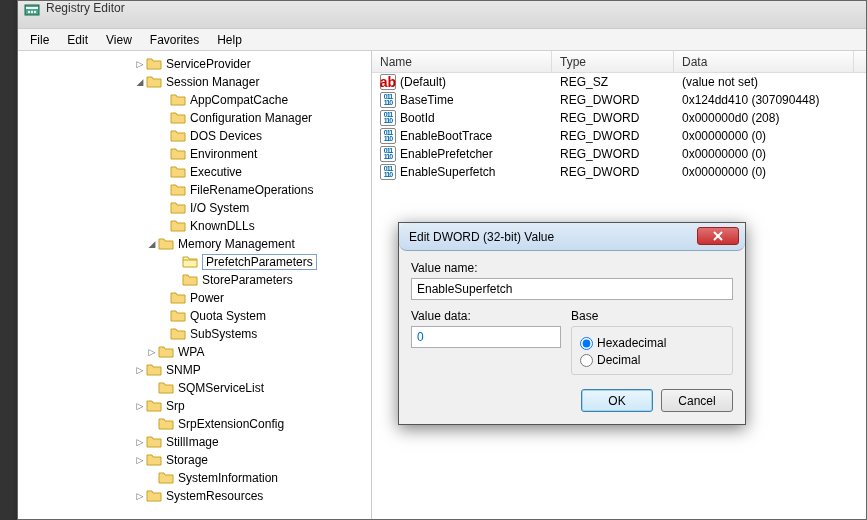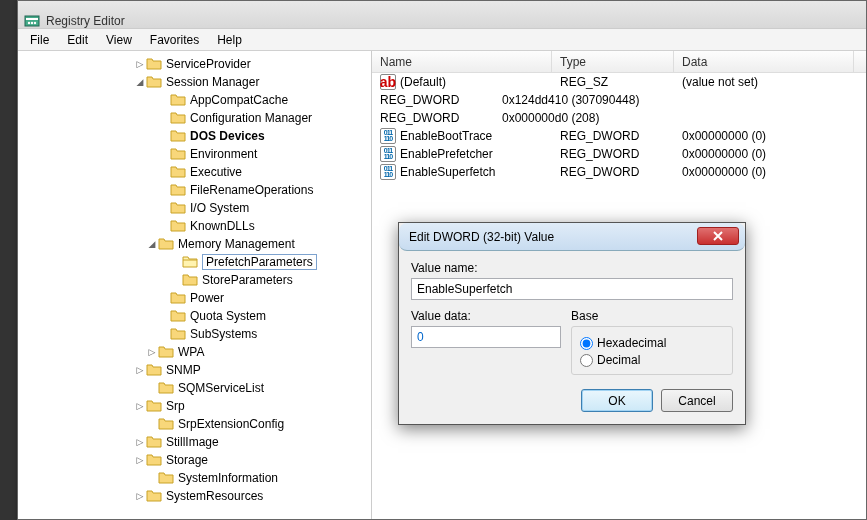--- a/index.html
+++ b/index.html
@@ -20,21 +20,21 @@
     width: 850px;
     height: 520px;
     background: #fff;
     border: 1px solid #666;
     box-shadow: 0 0 4px rgba(0,0,0,0.3);
   }
   .titlebar {
     height: 28px;
     background: linear-gradient(#e8e8e8, #d8d8d8);
     display: flex;
-    align-items: flex-end;
+    align-items: flex-start;
     padding: 0 6px;
     gap: 6px;
     border-bottom: 1px solid #ccc;
   }
   .titlebar svg { width: 16px; height: 16px; }
   .titlebar .title { color: #333; }
   .menubar {
     height: 22px;
     display: flex;
     align-items: center;
@@ -248,21 +248,21 @@
           </svg>
           <span class="label">AppCompatCache</span>
         </div>
         <div class="tree-row" style="padding-left: 140px;">
           <span class="exp"></span>
           <svg class="folder-icon" viewBox="0 0 16 14">
             <path d="M1 3 L1 12 L15 12 L15 4 L7 4 L6 2 L1 2 Z" fill="#f8d77a" stroke="#c9a227"></path>
           </svg>
           <span class="label">Configuration Manager</span>
         </div>
-        <div class="tree-row" style="padding-left: 140px; font-weight: bold;">
+        <div class="tree-row" style="padding-left: 140px;">
           <span class="exp"></span>
           <svg class="folder-icon" viewBox="0 0 16 14">
             <path d="M1 3 L1 12 L15 12 L15 4 L7 4 L6 2 L1 2 Z" fill="#f8d77a" stroke="#c9a227"></path>
           </svg>
           <span class="label">DOS Devices</span>
         </div>
         <div class="tree-row" style="padding-left: 140px;">
           <span class="exp"></span>
           <svg class="folder-icon" viewBox="0 0 16 14">
             <path d="M1 3 L1 12 L15 12 L15 4 L7 4 L6 2 L1 2 Z" fill="#f8d77a" stroke="#c9a227"></path>
@@ -413,24 +413,32 @@
       <div id="list-body">
           <div class="list-row">
             <div class="cell" style="width:180px;display:flex;align-items:center">
               <span class="val-icon ab">ab</span>
               <span>(Default)</span>
             </div>
             <div class="cell" style="width:122px">REG_SZ</div>
             <div class="cell" style="width:180px">(value not set)</div>
           </div>
           <div class="list-row">
+            <div class="cell" style="width:180px;display:flex;align-items:center">
+              <span class="val-icon bin">011<br>110</span>
+              <span>BaseTime</span>
+            </div>
             <div class="cell" style="width:122px">REG_DWORD</div>
             <div class="cell" style="width:180px">0x124dd410 (307090448)</div>
           </div>
           <div class="list-row">
+            <div class="cell" style="width:180px;display:flex;align-items:center">
+              <span class="val-icon bin">011<br>110</span>
+              <span>BootId</span>
+            </div>
             <div class="cell" style="width:122px">REG_DWORD</div>
             <div class="cell" style="width:180px">0x000000d0 (208)</div>
           </div>
           <div class="list-row">
             <div class="cell" style="width:180px;display:flex;align-items:center">
               <span class="val-icon bin">011<br>110</span>
               <span>EnableBootTrace</span>
             </div>
             <div class="cell" style="width:122px">REG_DWORD</div>
             <div class="cell" style="width:180px">0x00000000 (0)</div>

